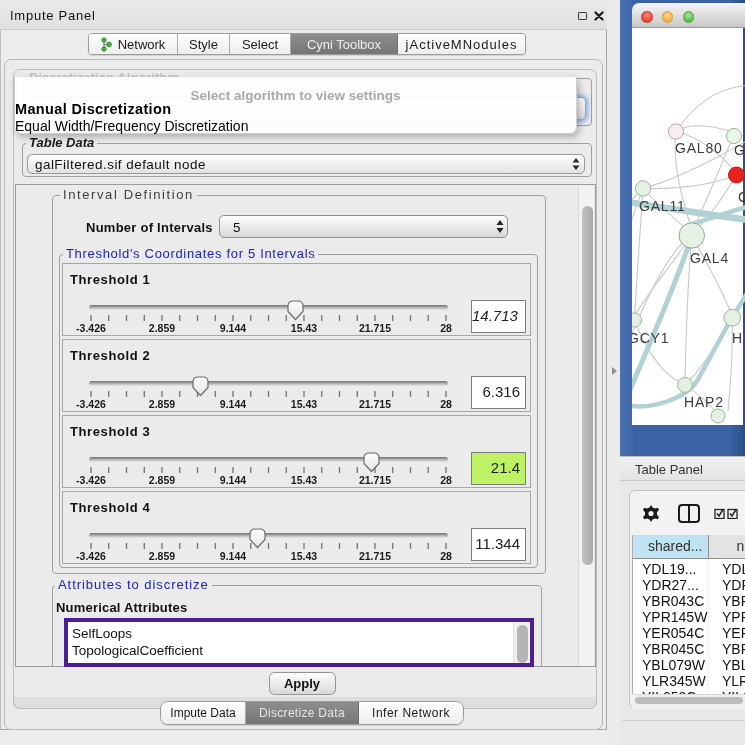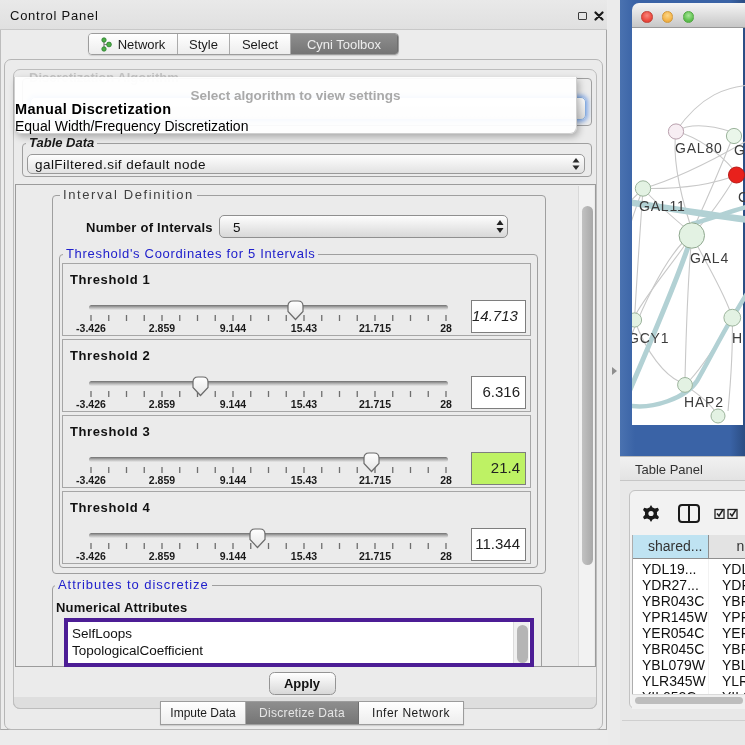--- a/index.html
+++ b/index.html
@@ -4,41 +4,42 @@
 body{width:745px;height:745px;position:relative;overflow:hidden;background:#ececec;
  font-family:"Liberation Sans",sans-serif;-webkit-font-smoothing:antialiased;}
 .abs{position:absolute;}
 .grouplbl{position:absolute;font-size:13px;background:#ebebeb;padding:0 3px;line-height:13px;}
 .bold{font-weight:bold;}
 </style></head>
 <body>
 
 <div class="abs" style="left:0;top:0;width:607px;height:730px;background:#ececec;border-right:1px solid #a5a5a5;border-bottom:1px solid #a5a5a5;border-left:1px solid #bdbdbd;box-sizing:border-box;"></div>
 <div class="abs" style="left:0;top:0;width:607px;height:29px;background:linear-gradient(#e9e9e9,#e0e0e0);border-bottom:1px solid #c8c8c8;"></div>
-<div class="abs" style="left:10px;top:8px;font-size:13px;color:#111;letter-spacing:0.75px;">Control Panel</div>
+<div class="abs" style="left:10px;top:8px;font-size:13px;color:#111;letter-spacing:0.75px;">Impute Panel</div>
 
 <div class="abs" style="left:578px;top:11.5px;width:6.5px;height:6.5px;border:1.8px solid #3c3c3c;border-radius:1px;"></div>
 <svg class="abs" style="left:594px;top:11px;" width="10" height="10" viewBox="0 0 10 10">
     <path d="M1.5 1.5 L8.5 8.5 M8.5 1.5 L1.5 8.5" stroke="#1a1a1a" stroke-width="2.2" stroke-linecap="round"></path>
   </svg>
 
 <div class="abs" style="left:4px;top:59px;width:599px;height:671px;background:#ebebeb;border:1px solid #b6b6b6;border-radius:7px;box-sizing:border-box;"></div>
 
 <div class="abs" style="left:88px;top:33px;height:20px;display:flex;border:1px solid #9c9c9c;border-radius:4px;overflow:hidden;font-size:13px;color:#1a1a1a;box-shadow:0 1px 1px rgba(0,0,0,0.12);">
  <div style="width:88px;background:linear-gradient(#ffffff,#ededed);display:flex;align-items:center;justify-content:center;border-right:1px solid #ababab;">
    <svg width="11" height="15" viewBox="0 0 11 15" style="margin-right:6px;">
         <path d="M3 3 L3 12 M3 7.5 L8 7.5" stroke="#7e7e7e" stroke-width="1.2" fill="none"></path>
         <circle cx="3" cy="3" r="2.2" fill="#4caf45" stroke="#2e7d32" stroke-width="0.8"></circle>
         <circle cx="8" cy="7.5" r="2.4" fill="#4caf45" stroke="#2e7d32" stroke-width="0.8"></circle>
         <circle cx="3" cy="12" r="2.2" fill="#4caf45" stroke="#2e7d32" stroke-width="0.8"></circle>
       </svg>
    Network</div>
  <div style="width:51px;background:linear-gradient(#ffffff,#ededed);display:flex;align-items:center;justify-content:center;border-right:1px solid #ababab;">Style</div>
  <div style="width:60px;background:linear-gradient(#ffffff,#ededed);display:flex;align-items:center;justify-content:center;border-right:1px solid #ababab;">Select</div>
  <div style="width:106px;background:linear-gradient(#8e8e8e,#757575);display:flex;align-items:center;justify-content:center;border-right:1px solid #6f6f6f;color:#ededed;">Cyni Toolbox</div>
+ <div style="width:127px;background:linear-gradient(#ffffff,#ededed);display:flex;align-items:center;justify-content:center;letter-spacing:1px;">jActiveMNodules</div>
 </div>
 
 <div class="abs" style="left:13px;top:69px;width:584px;height:640px;background:#ebebeb;border:1px solid #bdbdbd;border-radius:7px;box-sizing:border-box;"></div>
 <div class="abs" style="left:13px;top:697px;width:584px;height:12px;background:#dedede;border-radius:0 0 7px 7px;border:1px solid #bdbdbd;border-top:none;box-sizing:border-box;"></div>
 
 <div class="abs" style="left:22px;top:78px;width:570px;height:48px;border:1px solid #9f9f9f;border-radius:4px;box-sizing:border-box;"></div>
 <div class="grouplbl bold" style="left:26px;top:71px;color:#c4c4c4;background:transparent;">Discretization Algorithm</div>
 <div class="abs" style="left:30px;top:97px;width:556px;height:23px;border-radius:5px;background:linear-gradient(#fdfdfd,#dcdcdc);border:1px solid #88aee0;box-shadow:0 0 4px 2px rgba(100,150,230,0.75);box-sizing:border-box;"></div>
 
 <div class="abs" style="left:22px;top:143px;width:570px;height:34px;border:1px solid #9f9f9f;border-radius:4px;box-sizing:border-box;"></div>
@@ -251,21 +252,21 @@
 <div class="grouplbl" style="left:55px;top:578px;color:#2121cc;letter-spacing:0.95px;">Attributes to discretize</div>
 <div class="abs bold" style="left:56px;top:600px;font-size:13px;color:#111;letter-spacing:0.2px;">Numerical Attributes</div>
 <div class="abs" style="left:64px;top:618px;width:470px;height:49px;background:#fff;border:4px solid #4c1d95;box-sizing:border-box;overflow:hidden;">
   <div style="position:absolute;left:4px;top:3px;font-size:13.5px;color:#111;line-height:17.3px;">SelfLoops<br>TopologicalCoefficient<br>BetweennessCentrality</div>
   <div style="position:absolute;right:1px;top:0;width:15px;height:49px;background:#f0f0f0;border-left:1px solid #dcdcdc;"></div>
   <div style="position:absolute;right:2.5px;top:3px;width:11px;height:38px;background:#b5b5b5;border-radius:6px;"></div>
 </div>
 
 <div class="abs" style="left:268.5px;top:672px;width:67px;height:23px;border-radius:5.5px;background:linear-gradient(#ffffff,#d8d8d8);border:1px solid #949494;box-sizing:border-box;text-align:center;font-size:13px;font-weight:bold;color:#111;line-height:21px;">Apply</div>
 
-<div class="abs" style="left:160px;top:701px;height:22px;display:flex;border:1px solid #9c9c9c;border-radius:0;overflow:hidden;font-size:12px;font-weight:normal;color:#1a1a1a;box-shadow:0 1px 1px rgba(0,0,0,0.12);">
+<div class="abs" style="left:160px;top:701px;height:22px;display:flex;border:1px solid #9c9c9c;border-radius:8px;overflow:hidden;font-size:12px;font-weight:normal;color:#1a1a1a;box-shadow:0 1px 1px rgba(0,0,0,0.12);">
  <div style="width:84px;background:linear-gradient(#ffffff,#ededed);display:flex;align-items:center;justify-content:center;border-right:1px solid #ababab;">Impute Data</div>
  <div style="width:112px;background:linear-gradient(#8e8e8e,#757575);display:flex;align-items:center;justify-content:center;border-right:1px solid #6f6f6f;color:#e6e6e6;letter-spacing:0.3px;">Discretize Data</div>
  <div style="width:104px;background:linear-gradient(#ffffff,#ededed);display:flex;align-items:center;justify-content:center;letter-spacing:0.5px;">Infer Network</div>
 </div>
 
 <div class="abs" style="left:14px;top:77px;width:563px;height:57px;background:rgba(255,255,255,0.94);border:1px solid #cfcfcf;border-top:none;border-radius:0 0 7px 7px;box-shadow:2px 3px 7px rgba(0,0,0,0.28);box-sizing:border-box;"></div>
 <div class="abs" style="left:14px;top:88px;width:563px;text-align:center;font-size:13.5px;color:#a9a9a9;font-weight:bold;">Select algorithm to view settings</div>
 <div class="abs bold" style="left:15px;top:101px;font-size:14.5px;color:#000;letter-spacing:0.35px;">Manual Discretization</div>
 <div class="abs" style="left:15px;top:117.5px;font-size:14px;color:#000;">Equal Width/Frequency Discretization</div>
 

